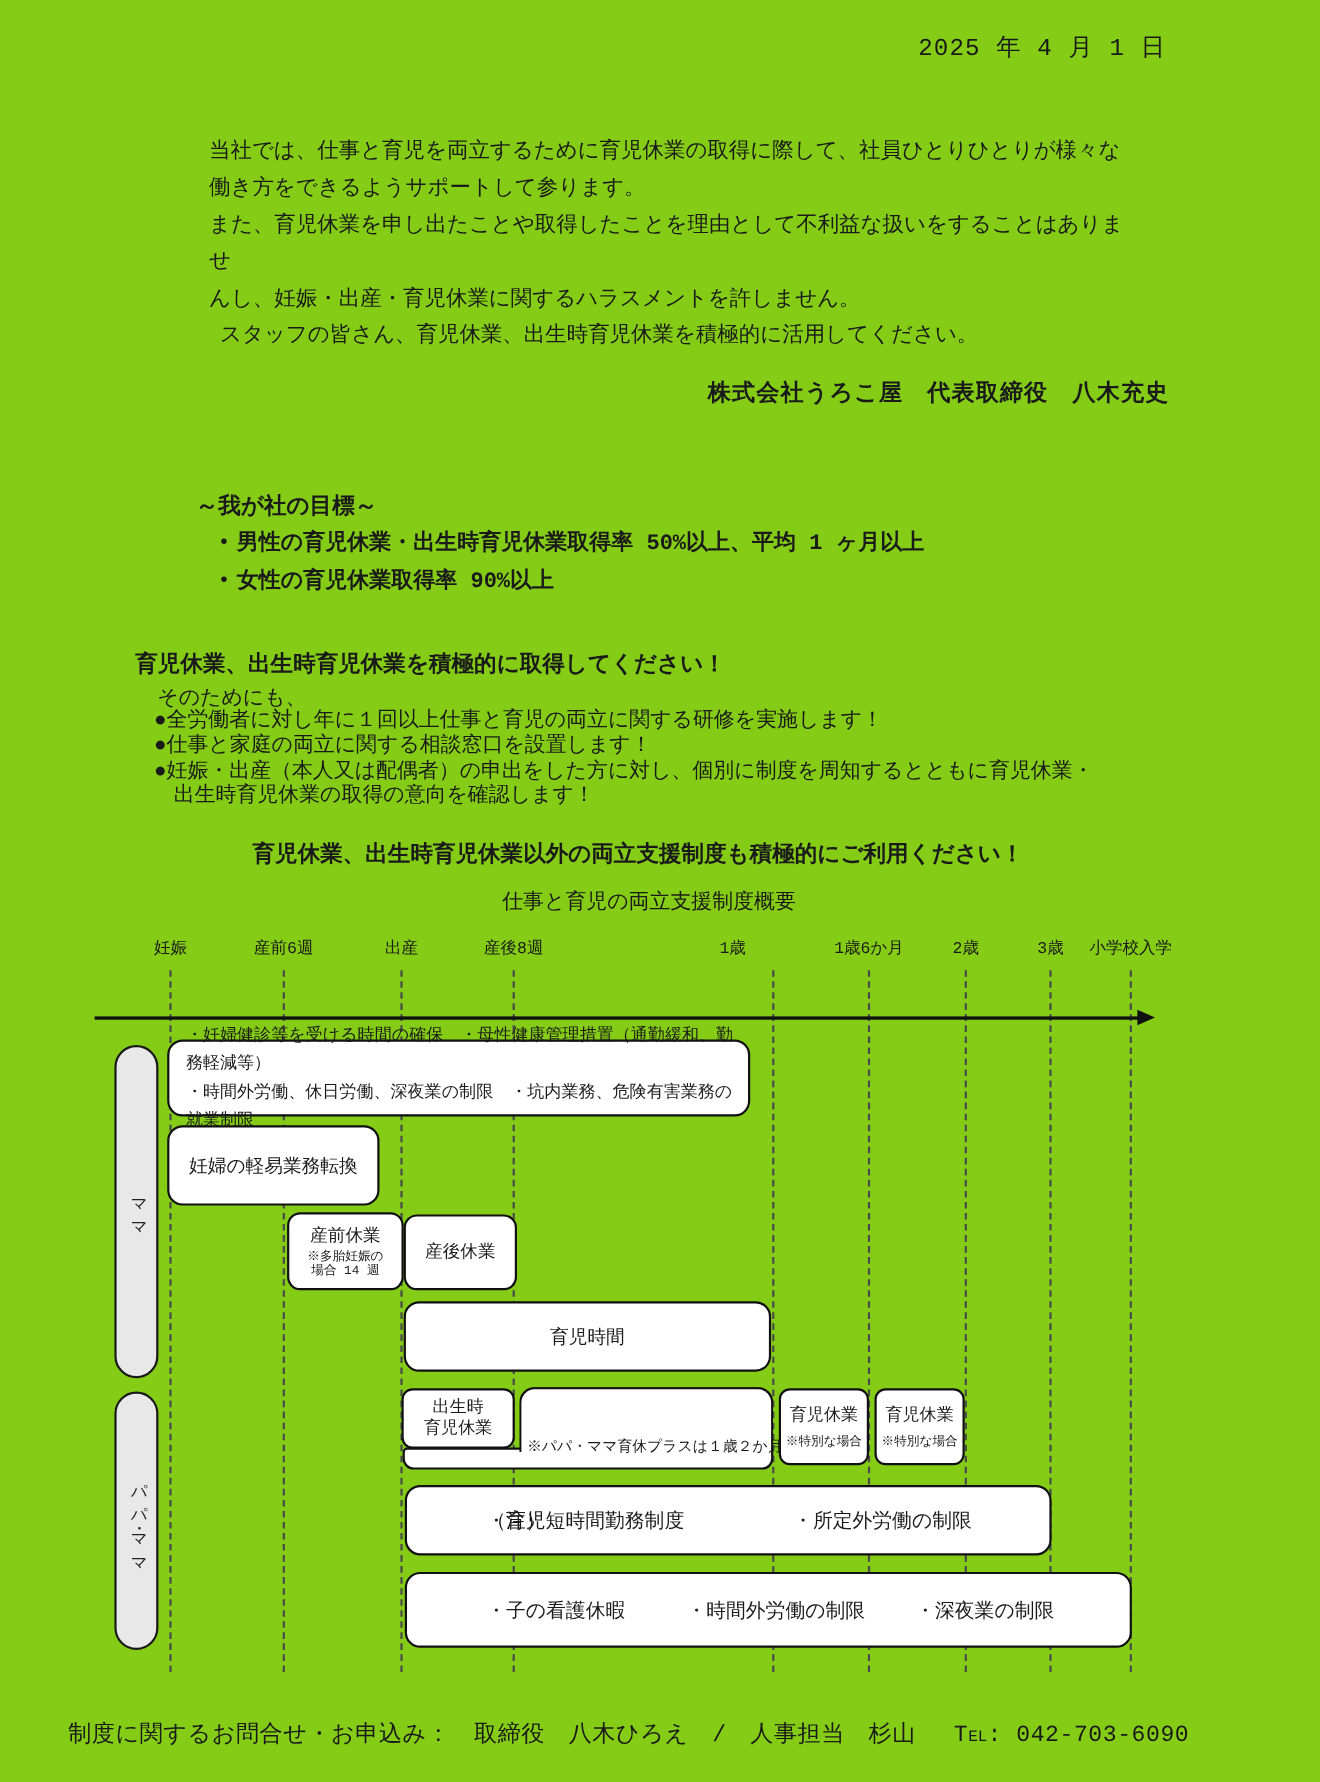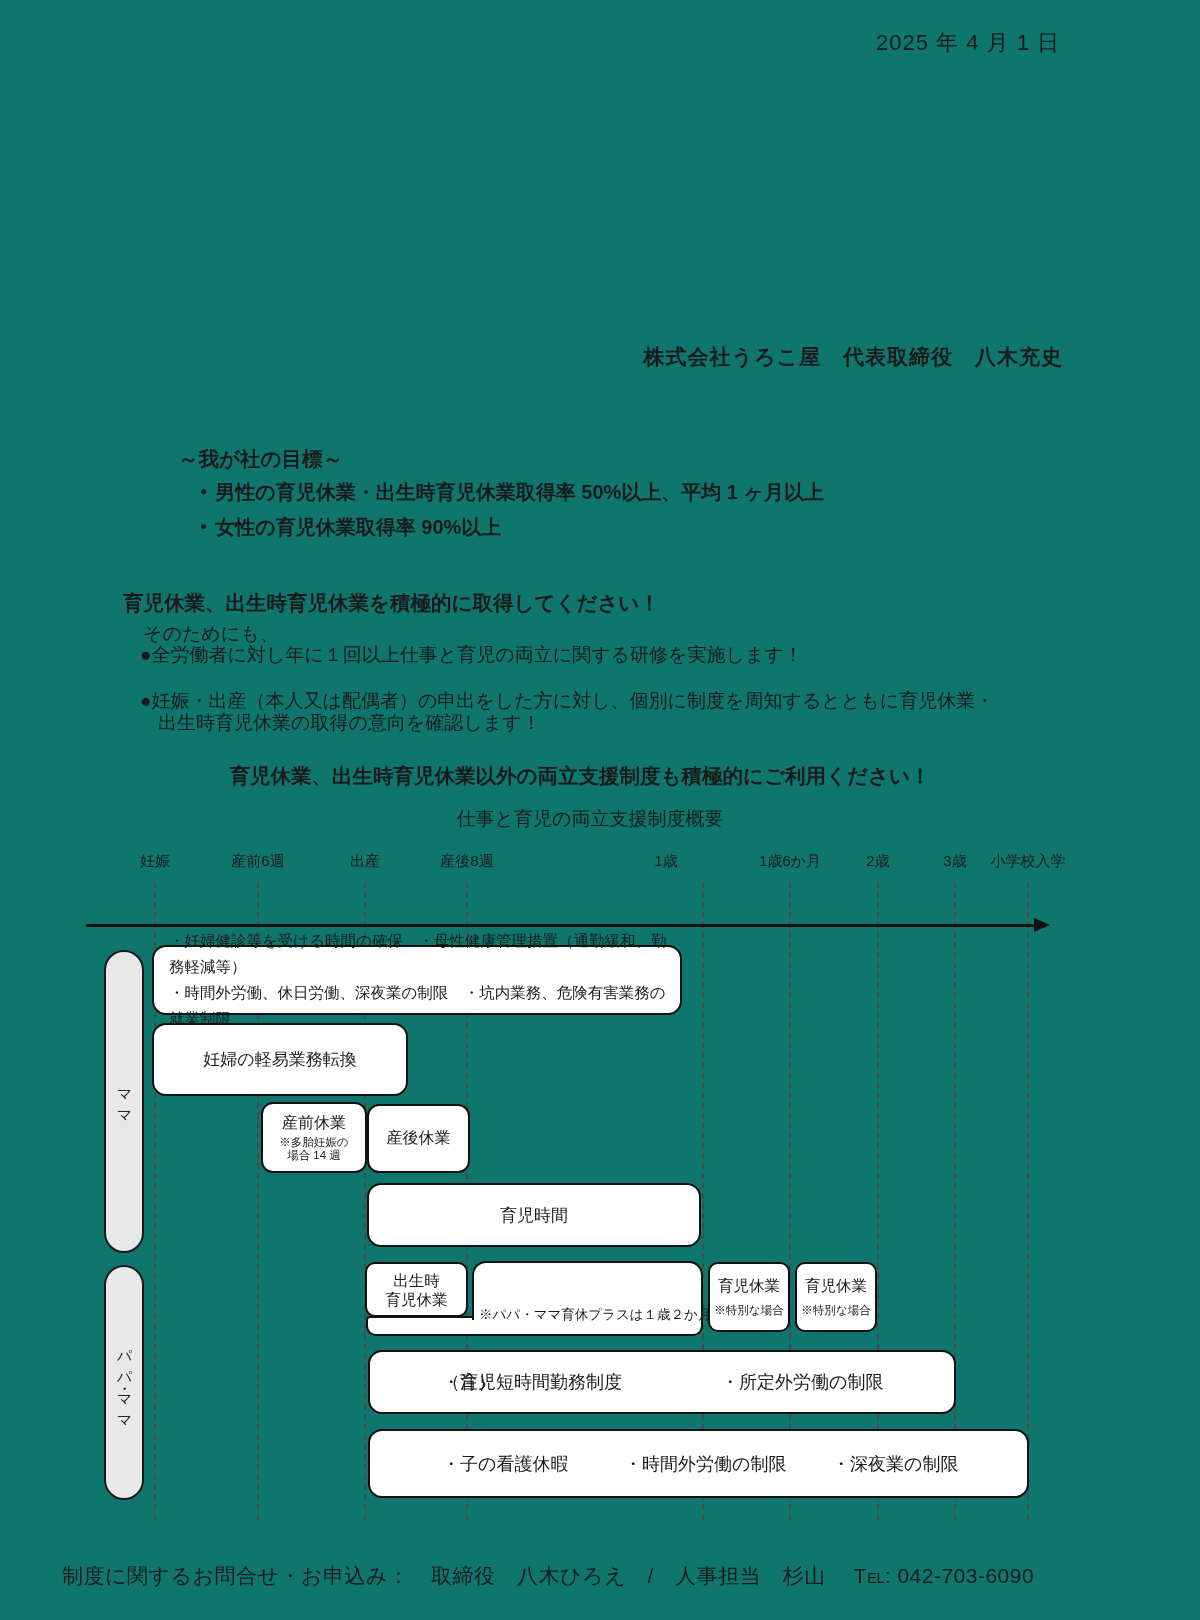--- a/index.html
+++ b/index.html
@@ -1,20 +1,20 @@
 <!DOCTYPE html>
 <html lang="ja"><head>
 <meta charset="utf-8">
 <style>
   html,body{margin:0;padding:0;background:#fff;}
   .page{
     position:relative;
     width:1200px;height:1620px;
-    background:#0f766e;
-    font-family:Liberation Sans, sans-serif;
+    background:#84cc16;
+    font-family:Liberation Mono, monospace;
     color:#1a1a1a;
     overflow:hidden;
   }
   .abs{position:absolute;}
   .date{top:28px;right:140px;font-size:22px;letter-spacing:1px;}
   .intro{top:122px;left:190px;width:845px;font-size:19.5px;line-height:33.4px;}
   .intro .indent{padding-left:10px;}
   .signature{top:343px;right:137px;font-size:21px;font-weight:bold;letter-spacing:1px;}
   .goals-title{top:445px;left:178px;font-size:20.5px;font-weight:bold;}
   .goal-item{left:200px;font-size:20px;font-weight:bold;}
@@ -42,21 +42,21 @@
     font-size:15px;letter-spacing:4px;color:#222;
   }
 
   
   .dbox{
     background:#fff;border:2.5px solid #111;border-radius:14px;box-sizing:border-box;
     display:flex;flex-direction:column;align-items:center;justify-content:center;
     text-align:center;
   }
   .box-health{left:152px;top:945px;width:530px;height:70px;align-items:flex-end;padding-left:15px;font-size:15.5px;line-height:26px;text-align:left;}
-  .box-light{left:152px;top:1023px;width:256px;height:73px;font-size:17px;}
+  .box-light{left:152px;top:1023px;width:193px;height:73px;font-size:17px;}
   .box-prenatal{left:261px;top:1102px;width:106px;height:71px;border-radius:12px;}
   .box-prenatal .t{font-size:16px;}
   .box-prenatal .n{font-size:11.5px;line-height:13.5px;margin-top:2px;}
   .box-postnatal{left:367px;top:1104px;width:103px;height:69px;border-radius:12px;font-size:16px;}
   .box-jikan{left:367px;top:1183px;width:334px;height:64px;font-size:17px;}
   .box-birth{left:365px;top:1262px;width:103px;height:55px;border-radius:10px;font-size:15.5px;line-height:19px;z-index:3;}
   .box-lip{left:366px;top:1316px;width:337px;height:20px;border-radius:4px 0 10px 10px;z-index:1;}
   .box-plus{left:472px;top:1261px;width:231px;height:59px;border-radius:14px 14px 0 0;border-bottom:none;z-index:2;}
   .plus-note{left:479px;top:1306px;font-size:13.5px;z-index:4;white-space:nowrap;}
   .box-ikukyu{top:1262px;width:82px;height:70px;border-radius:10px;}
@@ -76,34 +76,42 @@
   .footer{top:1562px;left:62px;font-size:21px;white-space:nowrap;letter-spacing:0.5px;}
   .footer .tel-small{font-size:14.5px;letter-spacing:0;}
 </style>
 </head>
 <body>
 
 <div class="page">
 
   <div class="abs date">2025 年 4 月 1 日</div>
 
+  <div class="abs intro">
+    <div>当社では、仕事と育児を両立するために育児休業の取得に際して、社員ひとりひとりが様々な</div>
+    <div>働き方をできるようサポートして参ります。</div>
+    <div>また、育児休業を申し出たことや取得したことを理由として不利益な扱いをすることはありませ</div>
+    <div>んし、妊娠・出産・育児休業に関するハラスメントを許しません。</div>
+    <div class="indent">スタッフの皆さん、育児休業、出生時育児休業を積極的に活用してください。</div>
+  </div>
 
   <div class="abs signature">株式会社うろこ屋　代表取締役　八木充史</div>
 
   <div class="abs goals-title">～我が社の目標～</div>
   <div class="abs goal-item" style="top:479px;">
     <span class="bullet">●</span><span>男性の育児休業・出生時育児休業取得率 50%以上、平均 1 ヶ月以上</span>
   </div>
   <div class="abs goal-item" style="top:514px;">
     <span class="bullet">●</span><span>女性の育児休業取得率 90%以上</span>
   </div>
 
   <div class="abs enc-heading">育児休業、出生時育児休業を積極的に取得してください！</div>
   <div class="abs enc-lead">そのためにも、</div>
   <div class="abs enc-item" style="top:644px;">●全労働者に対し年に１回以上仕事と育児の両立に関する研修を実施します！</div>
+  <div class="abs enc-item" style="top:667px;">●仕事と家庭の両立に関する相談窓口を設置します！</div>
   <div class="abs enc-item" style="top:690px;">●妊娠・出産（本人又は配偶者）の申出をした方に対し、個別に制度を周知するとともに育児休業・</div>
   <div class="abs enc-item" style="top:712px;left:158px;">出生時育児休業の取得の意向を確認します！</div>
 
   <div class="abs support-heading">育児休業、出生時育児休業以外の両立支援制度も積極的にご利用ください！</div>
   <div class="abs diagram-title">仕事と育児の両立支援制度概要</div>
 
   <div class="abs tick-label" style="left:155px;">妊娠</div>
   <div class="abs tick-label" style="left:258px;">産前6週</div>
   <div class="abs tick-label" style="left:365px;">出産</div>
   <div class="abs tick-label" style="left:467px;">産後8週</div>

